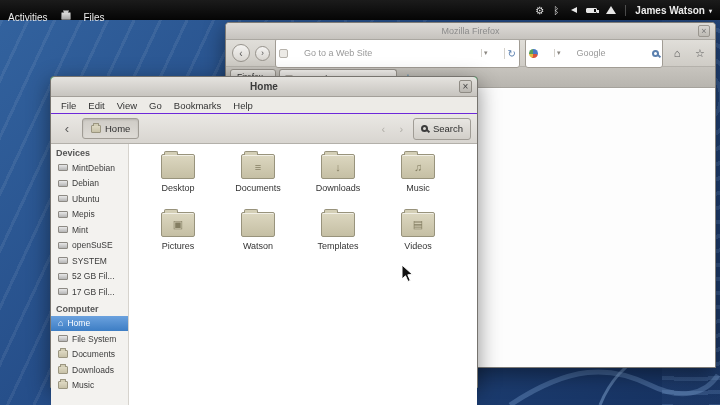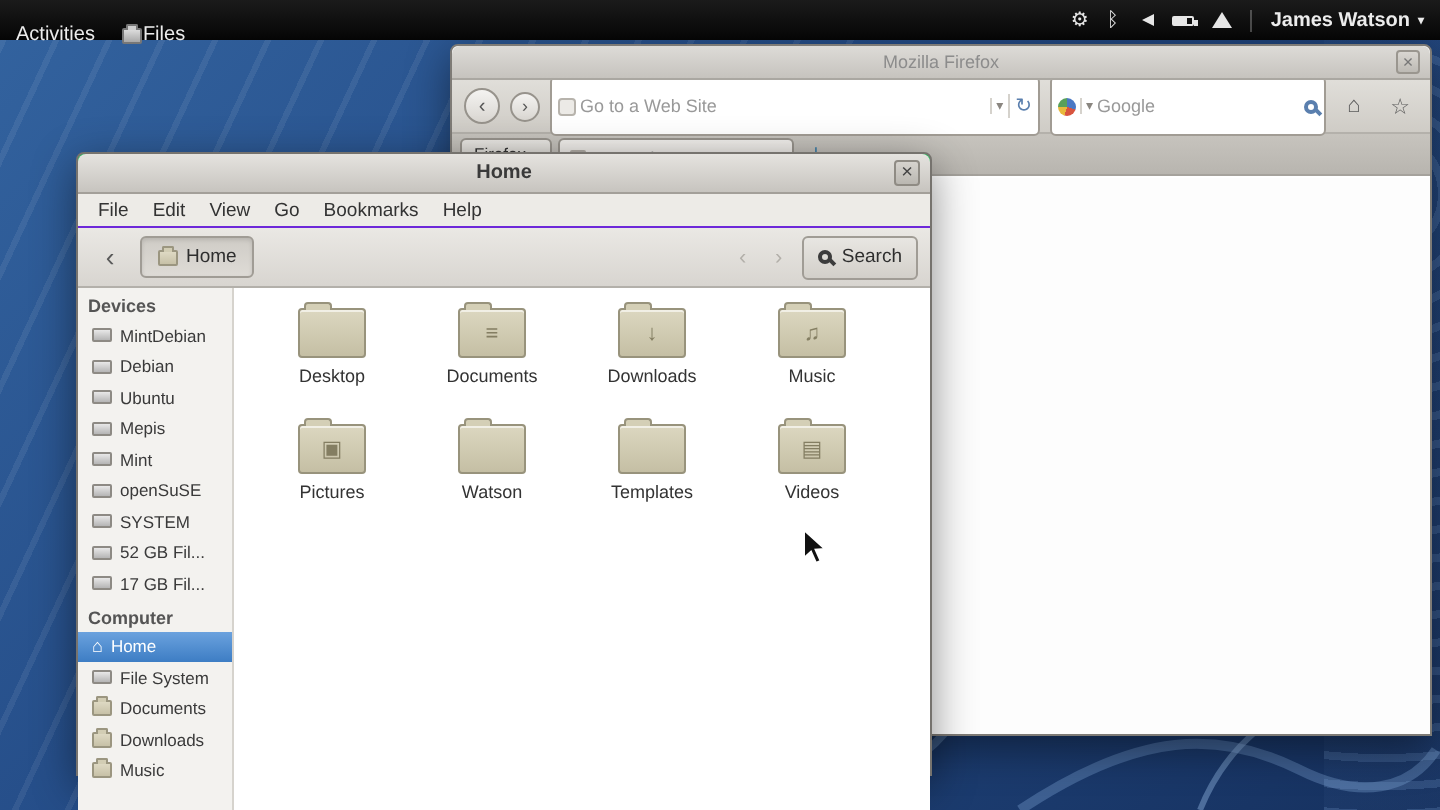--- a/index.html
+++ b/index.html
@@ -27,21 +27,21 @@
   .ff-title { font-size:9px; color:#8c8c8c; }
   .ff-close { position:absolute; right:5px; top:2px; width:12px; height:12px; border-radius:2px;
     background:linear-gradient(#d9d6d1,#bdbab4); border:1px solid #9a968f; color:#777;
     font-size:9px; line-height:10px; text-align:center; }
   .ff-nav { height:27px; background:linear-gradient(#e0ded9,#cfccc6); border-bottom:1px solid #b4b1ab;
     display:flex; align-items:center; gap:5px; padding:0 6px; }
   .circle { width:18px; height:18px; border-radius:50%; background:linear-gradient(#f4f3f1,#d9d6d1);
     border:1px solid #97938c; color:#555; font-size:10px; display:flex; align-items:center; justify-content:center; }
   .circle.sm { width:15px; height:15px; font-size:9px; }
   .urlbar, .searchbar { height:30px; background:#fff; border:1px solid #a19c94; border-radius:3px;
-    display:flex; align-items:center; padding:0 3px; gap:2px; }
+    display:flex; align-items:center; padding:0 3px; gap:16px; }
   .urlbar { flex:1; }
   .searchbar { width:138px; }
   .urlbar input, .searchbar input { border:none; outline:none; flex:1; font-size:9px; min-width:0;
     font-family:"Liberation Sans", sans-serif; color:#333; background:transparent; }
   input::placeholder { color:#999; }
   .favicon-ph { width:9px; height:9px; border:1px solid #b7b3ac; border-radius:2px; background:#eceae6; flex:none; }
   .ddl { font-size:7px; color:#8a8680; border-left:1px solid #d5d2cc; padding-left:2px; }
   .reload { font-size:10px; color:#5a7fae; border-left:1px solid #d5d2cc; padding-left:3px; }
   .gball { width:9px; height:9px; border-radius:50%; flex:none;
     background:conic-gradient(#4a78c4 0 30%, #d8543f 0 55%, #e8b93c 0 75%, #58a05a 0 100%); }
@@ -60,21 +60,21 @@
   .ff-menu-btn .dd { font-size:6px; color:#666; }
   .tab { height:18px; width:118px; background:linear-gradient(#f1efec,#e2dfda);
     border:1px solid #97938c; border-bottom:none; border-radius:3px 3px 0 0;
     display:flex; align-items:center; gap:4px; padding:0 5px; font-size:8.5px; color:#333; }
   .tab-fav { width:8px; height:8px; border:1px solid #b0aca5; background:#fff; border-radius:1px; }
   .newtab-btn { height:15px; width:16px; margin-bottom:2px; border-radius:3px; border:1px solid transparent;
     background:transparent; color:#3a7ba6; font-size:11px; line-height:13px; text-align:center; }
   .ff-content { position:absolute; left:0; right:0; top:66px; bottom:0; background:#fdfdfd; }
 
   
-  .nautilus { left:38px; top:76px; width:428px; height:312px; z-index:3;
+  .nautilus { left:50px; top:76px; width:428px; height:312px; z-index:3;
     border:1px solid #76736e; background:#22c55e; }
   .nt-titlebar { height:20px; background:linear-gradient(#e5e3df,#c7c4bf);
     border-bottom:1px solid #a39f99; border-radius:4px 4px 0 0;
     display:flex; align-items:center; justify-content:center; position:relative; }
   .nt-title { font-size:10px; font-weight:bold; color:#3a3a3a; }
   .nt-close { position:absolute; right:5px; top:3px; width:13px; height:13px; border-radius:2px;
     background:linear-gradient(#d6d3ce,#bab7b1); border:1px solid #8f8b84; color:#444;
     font-size:10px; line-height:11px; text-align:center; }
   .nt-menubar { height:17px; background:#edebe7; border-bottom:1px solid #6d28d9;
     display:flex; align-items:center; padding-left:4px; }
@@ -114,21 +114,21 @@
     background:#d4cfb6; border:1px solid #98937c; border-bottom:none; border-radius:2px 2px 0 0; }
   .emblem { position:absolute; inset:0; display:flex; align-items:center; justify-content:center;
     color:#847e62; font-size:11px; }
   .flabel { font-size:9px; color:#333; }
 
   
   .topbar { position:absolute; left:0; top:0; width:720px; height:20px; z-index:5;
     background:linear-gradient(#1b1b1b,#050505); display:flex; align-items:center;
     color:#ececec; font-size:10px; }
   .tb-left { display:flex; align-items:center; gap:14px; padding-left:8px;margin-top:15px; }
-  .appmenu { display:flex; align-items:center; gap:0; }
+  .appmenu { display:flex; gap:12px; }
   .fmini.gray { background:linear-gradient(#dcdcdc,#a8a8a8); border-color:#777; }
   .fmini.gray::before { background:#cfcfcf; border-color:#777; }
   .clock { position:absolute; left:0; right:0; text-align:center; font-weight:bold; }
   .tb-right { margin-left:auto; display:flex; align-items:center; gap:9px; padding-right:8px; position:relative; z-index:1; }
   .tb-ico { font-size:10px; color:#e6e6e6; display:flex; align-items:center; }
   .vol { width:0; height:0; border:3px solid transparent; border-right:6px solid #e6e6e6; }
   .bat { width:11px; height:5px; border:1px solid #e6e6e6; border-radius:1px; position:relative;
     background:linear-gradient(90deg,#e6e6e6 75%, transparent 75%); }
   .bat::after { content:""; position:absolute; right:-3px; top:1px; width:2px; height:3px; background:#e6e6e6; }
   .net { width:0; height:0; border-left:5px solid transparent; border-right:5px solid transparent;

